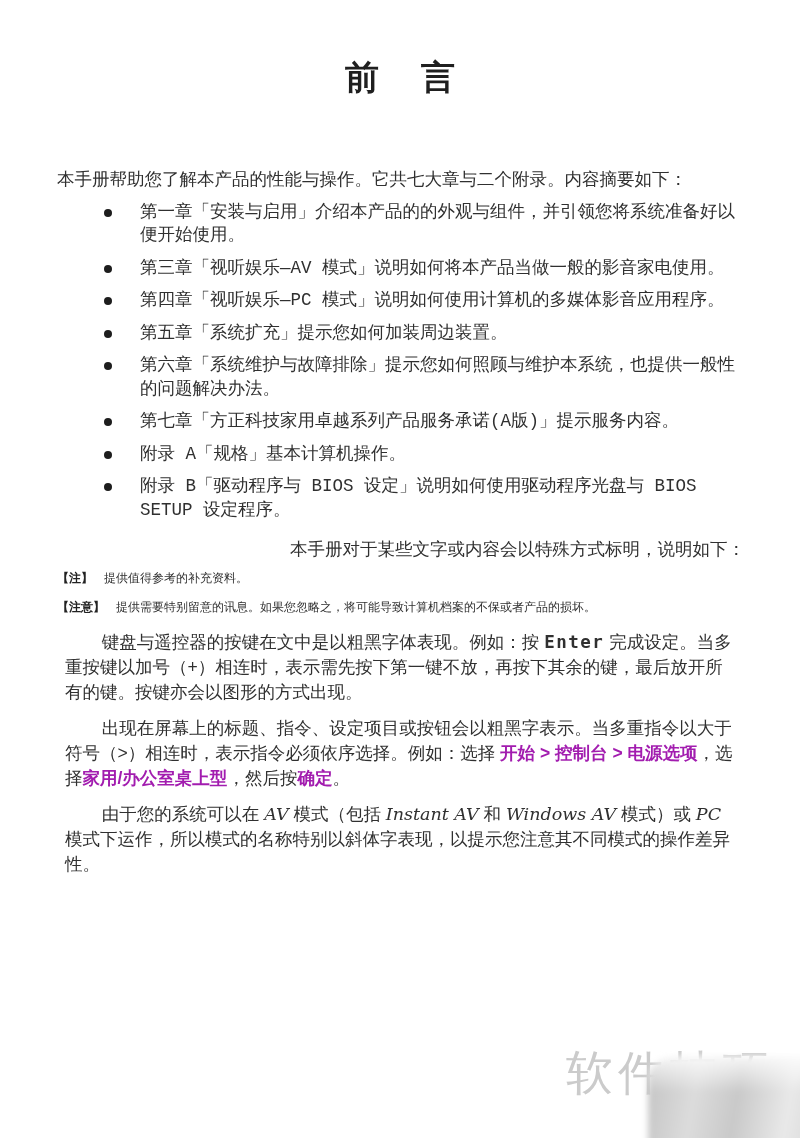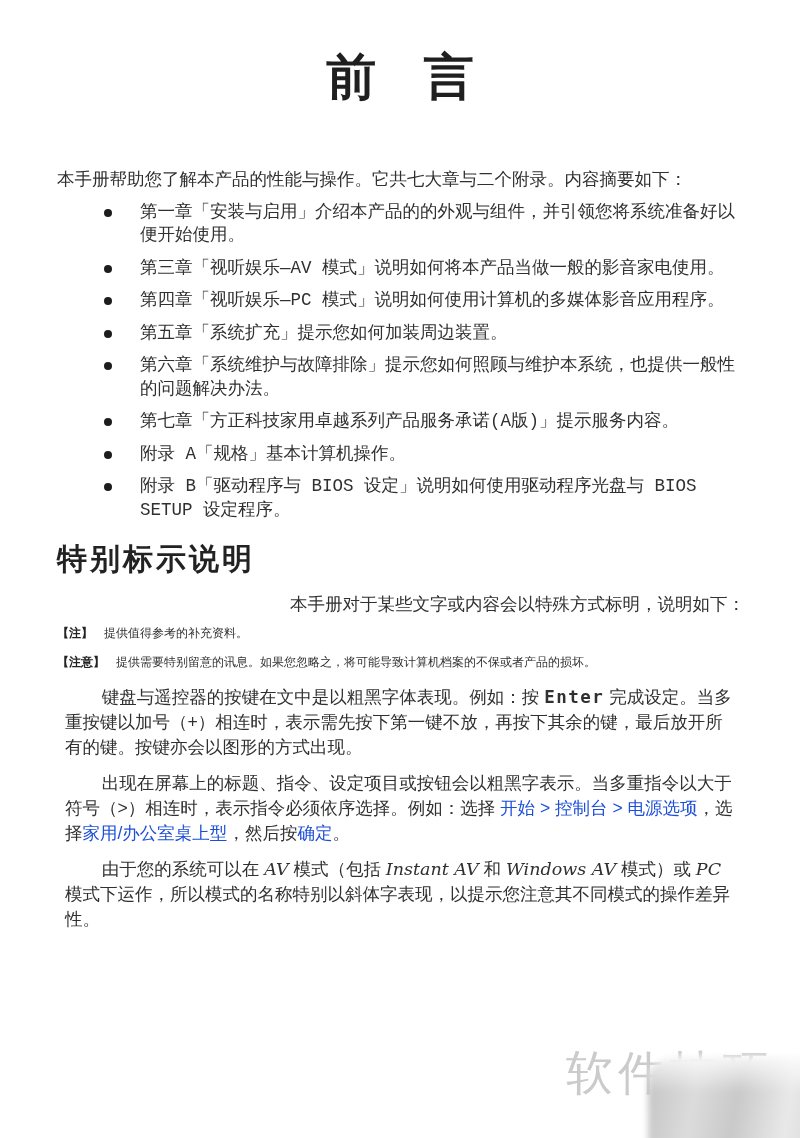--- a/index.html
+++ b/index.html
@@ -12,21 +12,21 @@
     overflow: hidden;
   }
   .page {
     position: absolute; inset: 0;
     padding: 0 55px 0 57px;
     box-sizing: border-box;
   }
   .title {
     margin: 52px 0 0;
     text-align: center;
-    font-size: 50px;
+    font-size: 34px;
     line-height: 50px;
     font-weight: 700;
     font-family: "DejaVu Serif", "Liberation Serif", serif;
     word-spacing: 26px;
     letter-spacing: 2px;
     color: #1f1f1f;
   }
   .intro {
     margin: 66px 0 0;
     font-size: 17.5px;
@@ -80,21 +80,21 @@
     margin: 11px 8px 0;
     font-size: 17.5px;
     line-height: 25px;
     text-indent: 2.1em;
   }
   .kbd {
     font-family: "DejaVu Sans Mono", "Liberation Mono", monospace;
     font-weight: 700;
     letter-spacing: 1.5px;
   }
-  .bold { font-weight: 400; color: #1d4ed8; }
+  .bold { font-weight: 700; color: #a21caf; }
   .ital {
     font-family: "DejaVu Serif", "Liberation Serif", serif;
     font-style: italic;
   }
   .watermark-text {
     position: absolute;
     left: 566px; top: 1042px;
     font-size: 47px;
     letter-spacing: 5px;
     color: #cbcbcb;
@@ -126,21 +126,20 @@
     <li><span class="dot"></span><span>第一章「安装与启用」介绍本产品的的外观与组件，并引领您将系统准备好以便开始使用。</span></li>
     <li><span class="dot"></span><span>第三章「视听娱乐—AV 模式」说明如何将本产品当做一般的影音家电使用。</span></li>
     <li><span class="dot"></span><span>第四章「视听娱乐—PC 模式」说明如何使用计算机的多媒体影音应用程序。</span></li>
     <li><span class="dot"></span><span>第五章「系统扩充」提示您如何加装周边装置。</span></li>
     <li><span class="dot"></span><span>第六章「系统维护与故障排除」提示您如何照顾与维护本系统，也提供一般性的问题解决办法。</span></li>
     <li><span class="dot"></span><span>第七章「方正科技家用卓越系列产品服务承诺(A版)」提示服务内容。</span></li>
     <li><span class="dot"></span><span>附录 A「规格」基本计算机操作。</span></li>
     <li><span class="dot"></span><span>附录 B「驱动程序与 BIOS 设定」说明如何使用驱动程序光盘与 BIOS SETUP 设定程序。</span></li>
   </ul>
 
-  <h2 class="section-heading">特别标示说明</h2>
 
   <p class="lead">本手册对于某些文字或内容会以特殊方式标明，说明如下：</p>
 
   <p class="note"><span class="note-label">【注】</span><span>提供值得参考的补充资料。</span></p>
 
   <p class="note"><span class="note-label">【注意】</span><span>提供需要特别留意的讯息。如果您忽略之，将可能导致计算机档案的不保或者产品的损坏。</span></p>
 
   <p class="body-ind"><span>键盘与遥控器的按键在文中是以粗黑字体表现。例如：按 </span><span class="kbd">Enter</span><span> 完成设定。当多重按键以加号（+）相连时，表示需先按下第一键不放，再按下其余的键，最后放开所有的键。按键亦会以图形的方式出现。</span></p>
 
   <p class="body-ind"><span>出现在屏幕上的标题、指令、设定项目或按钮会以粗黑字表示。当多重指令以大于符号（&gt;）相连时，表示指令必须依序选择。例如：选择 </span><span class="bold">开始 &gt; 控制台 &gt; 电源选项</span><span>，选择</span><span class="bold">家用/办公室桌上型</span><span>，然后按</span><span class="bold">确定</span><span>。</span></p>

